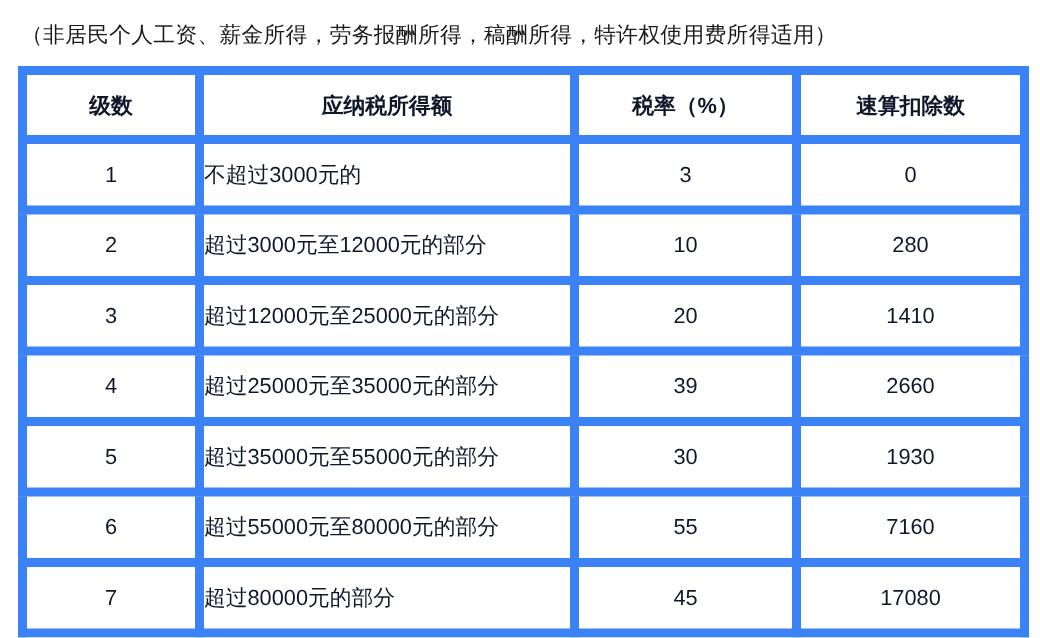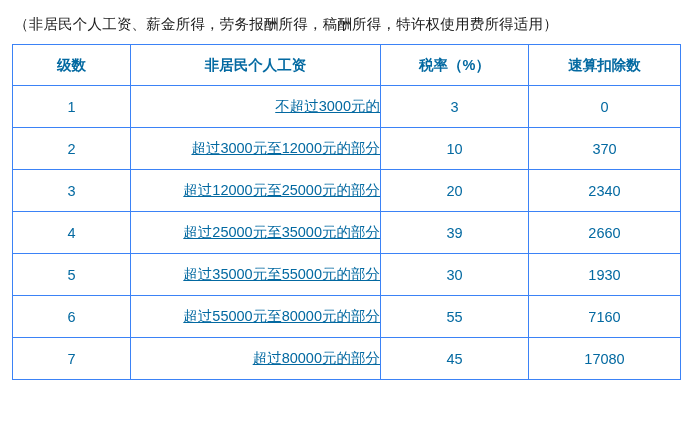--- a/index.html
+++ b/index.html
@@ -30,82 +30,82 @@
     margin: 0 0 10px 2px;
   }
   table.tax-table {
     border-collapse: collapse;
     width: 668px;
     margin: 0 auto;
     table-layout: fixed;
   }
   table.tax-table th,
   table.tax-table td {
-    border: 1px solid #3b82f6;
+    border: 6px solid #3b82f6;
     font-size: 14.5px;
-    color: #0369a1;
+    color: #0f172a;
     font-weight: normal;
     padding: 0;
     height: 41px;
     vertical-align: middle;
   }
   table.tax-table thead th {
     font-weight: bold;
     height: 40px;
     text-align: center;
   }
   .col-level   { width: 118px; text-align: center; }
   .col-income  { width: 250px; }
   .col-rate    { width: 148px; text-align: center; }
   .col-deduct  { width: 152px; text-align: center; }
   td.cell-level   { text-align: center; }
-  td.cell-income  { text-align: right; padding-left: 12px; text-decoration: underline; }
+  td.cell-income  { text-align: left; padding-left: 12px; }
   td.cell-rate    { text-align: center; }
   td.cell-deduct  { text-align: center; }
 </style>
 </head>
 <body>
 
 <div class="page">
 
   <p class="caption">（非居民个人工资、薪金所得，劳务报酬所得，稿酬所得，特许权使用费所得适用）</p>
 
   <table class="tax-table">
     <colgroup>
       <col class="col-level">
       <col class="col-income">
       <col class="col-rate">
       <col class="col-deduct">
     </colgroup>
     <thead>
       <tr>
         <th>级数</th>
-        <th>非居民个人工资</th>
+        <th>应纳税所得额</th>
         <th>税率（%）</th>
         <th>速算扣除数</th>
       </tr>
     </thead>
     <tbody>
       <tr>
         <td class="cell-level">1</td>
         <td class="cell-income">不超过3000元的</td>
         <td class="cell-rate">3</td>
         <td class="cell-deduct">0</td>
       </tr>
       <tr>
         <td class="cell-level">2</td>
         <td class="cell-income">超过3000元至12000元的部分</td>
         <td class="cell-rate">10</td>
-        <td class="cell-deduct">370</td>
+        <td class="cell-deduct">280</td>
       </tr>
       <tr>
         <td class="cell-level">3</td>
         <td class="cell-income">超过12000元至25000元的部分</td>
         <td class="cell-rate">20</td>
-        <td class="cell-deduct">2340</td>
+        <td class="cell-deduct">1410</td>
       </tr>
       <tr>
         <td class="cell-level">4</td>
         <td class="cell-income">超过25000元至35000元的部分</td>
         <td class="cell-rate">39</td>
         <td class="cell-deduct">2660</td>
       </tr>
       <tr>
         <td class="cell-level">5</td>
         <td class="cell-income">超过35000元至55000元的部分</td>

